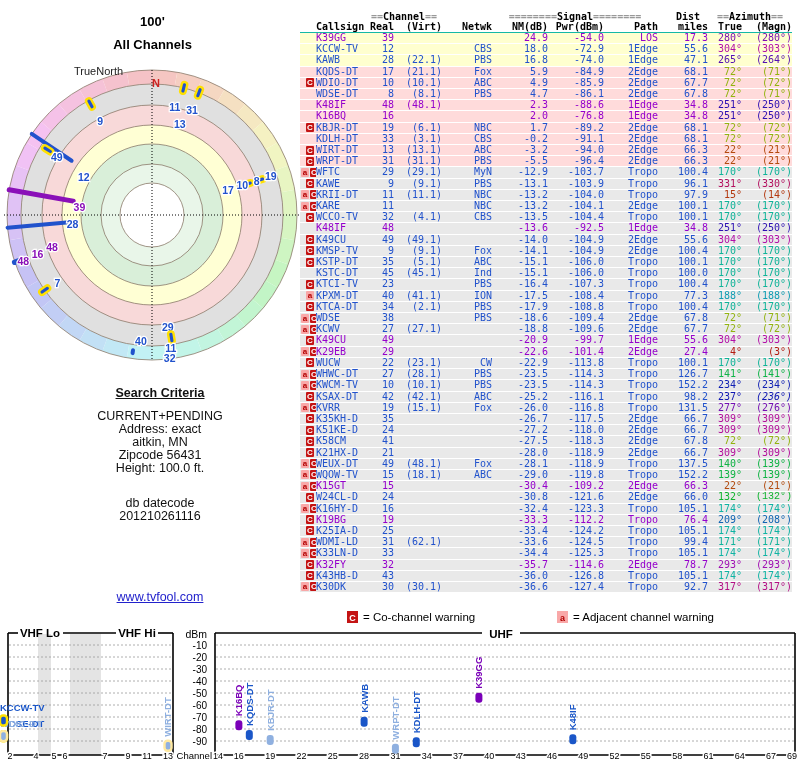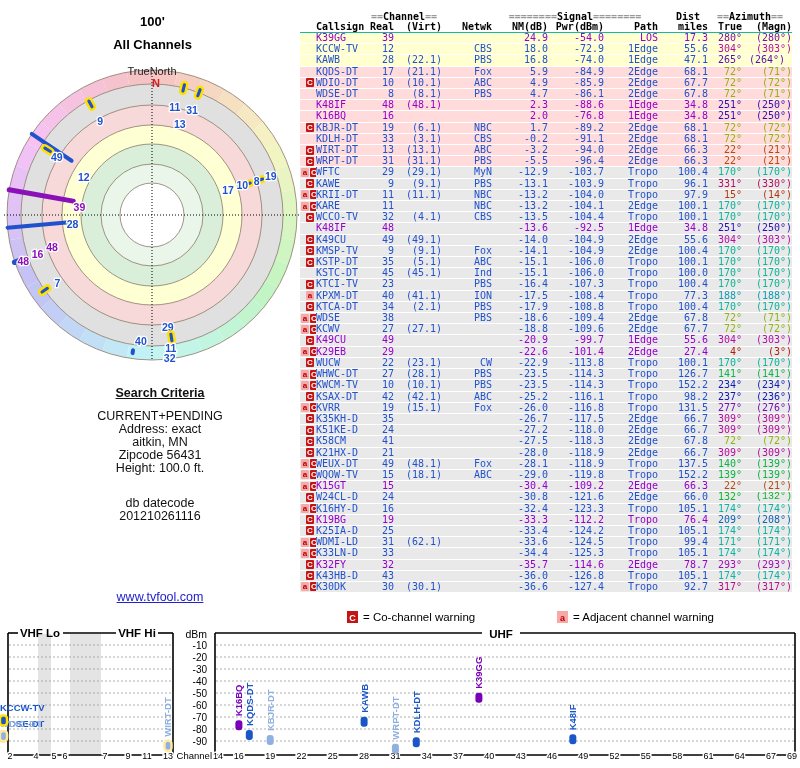--- a/index.html
+++ b/index.html
@@ -2,21 +2,21 @@
 <html><head>
 <meta charset="utf-8">
 <style>
   html,body{margin:0;padding:0;background:#fff;}
   #page{position:relative;width:800px;height:768px;background:#fff;overflow:hidden;
         font-family:"Liberation Sans",sans-serif;}
   svg{position:absolute;left:0;top:0;}
   .chart-title{position:absolute;left:55px;width:195px;text-align:center;
                font-size:13px;font-weight:bold;color:#000;}
   #t1{top:14px;} #t2{top:37px;}
-  #truenorth{position:absolute;left:62px;width:180px;text-align:center;top:65px;
+  #truenorth{position:absolute;left:74px;width:180px;top:65px;
              font-size:11px;color:#222;}
   #nlabel{position:absolute;left:149px;top:77px;width:14px;text-align:center;
           font-size:11px;font-weight:bold;color:#cc2222;}
   
   #station-table-wrap{position:absolute;left:300px;top:12px;width:494px;}
   table{border-collapse:collapse;table-layout:fixed;width:492px;}
   td{padding:0;margin:0;font-family:"DejaVu Sans Mono","Liberation Mono",monospace;
      font-size:10px;line-height:10.2px;height:10.2px;white-space:pre;overflow:hidden;}
   thead td{font-weight:bold;color:#000;}
   tr.h1 td,tr.h2 td{height:10px;line-height:10px;}
@@ -319,21 +319,21 @@
             <td class="flagcell"></td>
             <td class="t-l c-b">KAWB</td>
             <td class="t-r c-b">28</td>
             <td class="t-r c-b">(22.1)</td>
             <td class="t-r c-b">PBS</td>
             <td class="t-r nmband c-b">16.8</td>
             <td class="t-r c-b">-74.0</td>
             <td class="t-r c-b">1Edge</td>
             <td class="t-r c-b">47.1</td>
             <td class="t-r" style="color: rgb(83, 15, 179); margin-top: 41px;">265°</td>
-            <td class="t-r" style="color: rgb(83, 15, 179); text-align: center;">(264°)</td>
+            <td class="t-r" style="color: rgb(83, 15, 179);">(264°)</td>
           </tr>
           <tr class="bg-pink">
             <td class="flagcell"></td>
             <td class="t-l c-b">KQDS-DT</td>
             <td class="t-r c-b">17</td>
             <td class="t-r c-b">(21.1)</td>
             <td class="t-r c-b">Fox</td>
             <td class="t-r nmband c-b">5.9</td>
             <td class="t-r c-b">-84.9</td>
             <td class="t-r c-b">2Edge</td>
@@ -709,21 +709,21 @@
             <td class="flagcell"><span class="fbox fC">C</span></td>
             <td class="t-l c-b">KSAX-DT</td>
             <td class="t-r c-b">42</td>
             <td class="t-r c-b">(42.1)</td>
             <td class="t-r c-b">ABC</td>
             <td class="t-r nmband c-b">-25.2</td>
             <td class="t-r c-b">-116.1</td>
             <td class="t-r c-b">Tropo</td>
             <td class="t-r c-b">98.2</td>
             <td class="t-r" style="color: rgb(15, 23, 179);">237°</td>
-            <td class="t-r" style="color: rgb(15, 23, 179);">(236°)</td>
+            <td class="t-r" style="color: rgb(15, 23, 179); font-style: italic;">(236°)</td>
           </tr>
           <tr class="bg-gray">
             <td class="flagcell"><span class="fbox fa">a</span><span class="fbox fC">C</span></td>
             <td class="t-l c-b">KVRR</td>
             <td class="t-r c-b">19</td>
             <td class="t-r c-b">(15.1)</td>
             <td class="t-r c-b">Fox</td>
             <td class="t-r nmband c-b">-26.0</td>
             <td class="t-r c-b">-116.8</td>
             <td class="t-r c-b">Tropo</td>

